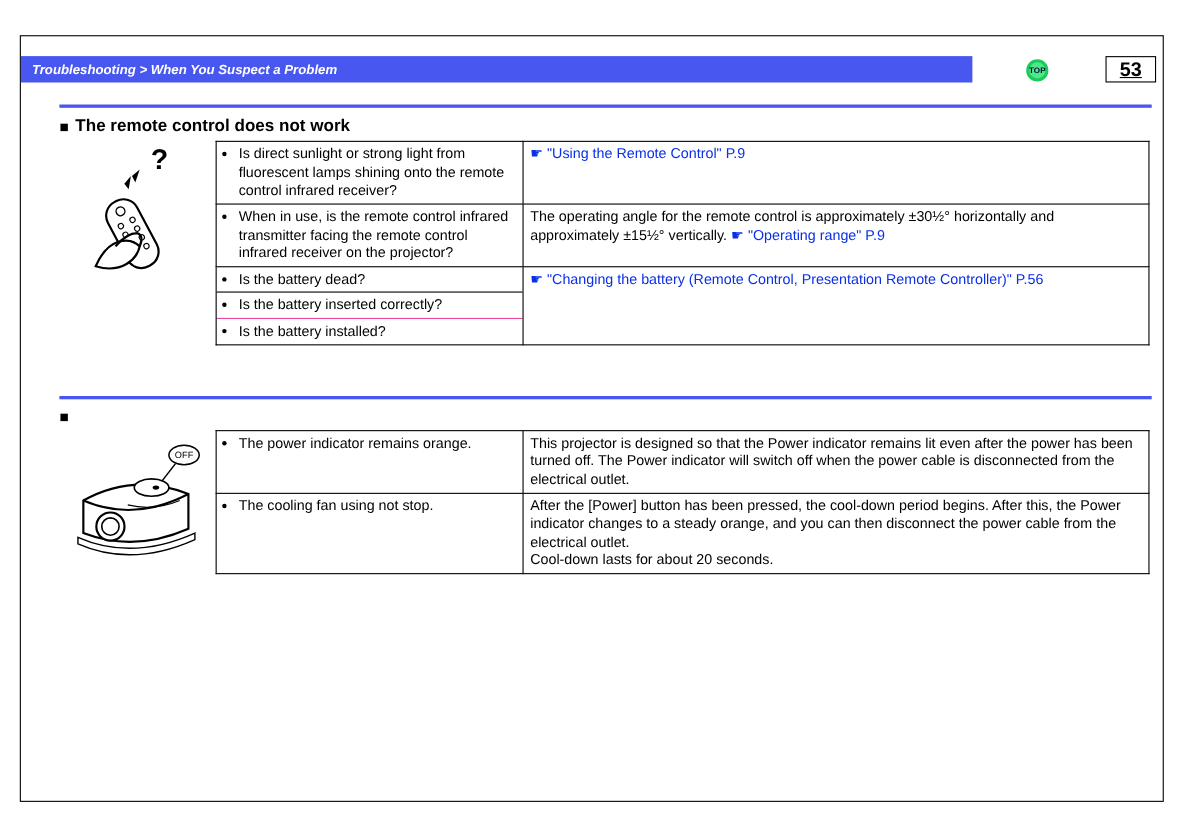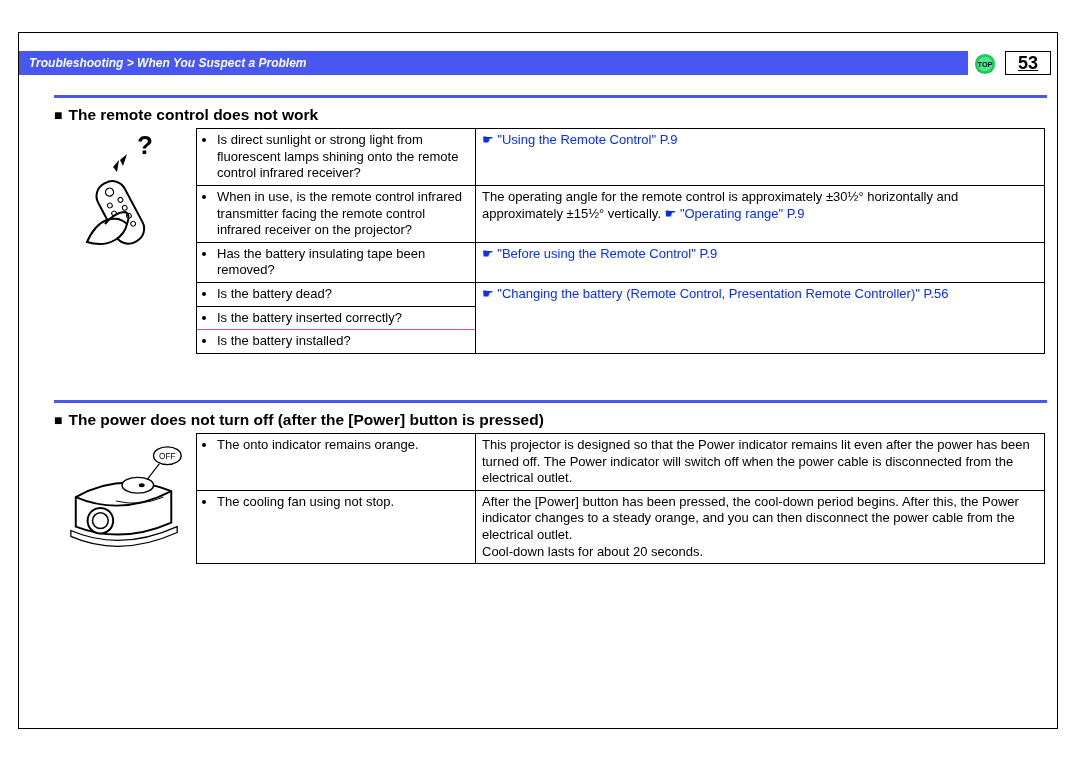--- a/index.html
+++ b/index.html
@@ -19,20 +19,21 @@
     width: 1040px;
     height: 697px;
     position: relative;
     box-sizing: border-box;
   }
   .topbar {
     display: flex;
     align-items: stretch;
     height: 24px;
     margin: 18px 0 0 0;
+    gap: 42px;
   }
   .topbar-blue {
     background: #4757f0;
     color: #fff;
     font-weight: bold;
     font-style: italic;
     font-size: 12px;
     padding-left: 10px;
     display: flex;
     align-items: center;
@@ -179,28 +180,20 @@
         <td class="left">
               <ul>
                 <li>When in use, is the remote control infrared transmitter facing the remote control infrared receiver on the projector?</li>
               </ul>
             </td>
         <td>
           <span>The operating angle for the remote control is approximately ±30½° horizontally and approximately ±15½° vertically. </span><span class="link hand-ptr">"Operating range" P.9</span>
         </td>
       </tr>
       <tr>
-        <td class="left">
-              <ul>
-                <li>Has the battery insulating tape been removed?</li>
-              </ul>
-            </td>
-        <td><span class="link hand-ptr">"Before using the Remote Control" P.9</span></td>
-      </tr>
-      <tr>
         <td class="left" style="border-bottom:1px solid #000;padding:0">
           <div style="border-bottom:1px solid #000;padding:3px 6px">
                 <ul>
                   <li>Is the battery dead?</li>
                 </ul>
               </div>
           <div style="border-bottom:1px solid #ec4899;padding:3px 6px">
                 <ul>
                   <li>Is the battery inserted correctly?</li>
                 </ul>
@@ -213,21 +206,20 @@
         </td>
         <td><span class="link hand-ptr">"Changing the battery (Remote Control, Presentation Remote Controller)" P.56</span></td>
       </tr>
     </tbody>
       </table>
   </div>
 
   <div class="sep" style="margin-top:46px"></div>
   <div class="section-heading">
     <span class="square-bullet">■</span>
-    <span>The power does not turn off (after the [Power] button is pressed)</span>
   </div>
 
   <div class="section-body">
     <div class="illustration">
       <svg class="proj-svg" viewBox="0 0 130 120">
         <ellipse cx="108" cy="14" rx="14" ry="9" fill="#fff" stroke="#000" stroke-width="1.4"></ellipse>
         <text x="108" y="17" text-anchor="middle" font-size="8.5" font-family="Arial">OFF</text>
         <line x1="100" y1="22" x2="86" y2="40" stroke="#000" stroke-width="1.2"></line>
         <path d="M15 56 Q 62 30 112 50 L112 82 Q 62 104 15 86 Z" fill="#fff" stroke="#000" stroke-width="2"></path>
         <path d="M15 56 Q 62 76 112 50" fill="none" stroke="#000" stroke-width="2"></path>
@@ -238,21 +230,21 @@
         <path d="M56 60 Q 80 66 104 56" fill="none" stroke="#000" stroke-width="1"></path>
         <path d="M10 90 Q 60 112 118 86 L118 92 Q 60 118 10 96 Z" fill="none" stroke="#000" stroke-width="1.3"></path>
       </svg>
     </div>
 
     <table class="tbl">
       <tbody>
           <tr>
         <td class="left">
               <ul>
-                <li>The onto indicator remains orange.</li>
+                <li>The power indicator remains orange.</li>
               </ul>
             </td>
         <td>This projector is designed so that the Power indicator remains lit even after the power has been turned off. The Power indicator will switch off when the power cable is disconnected from the electrical outlet.</td>
       </tr>
       <tr>
         <td class="left">
               <ul>
                 <li>The cooling fan using not stop.</li>
               </ul>
             </td>

